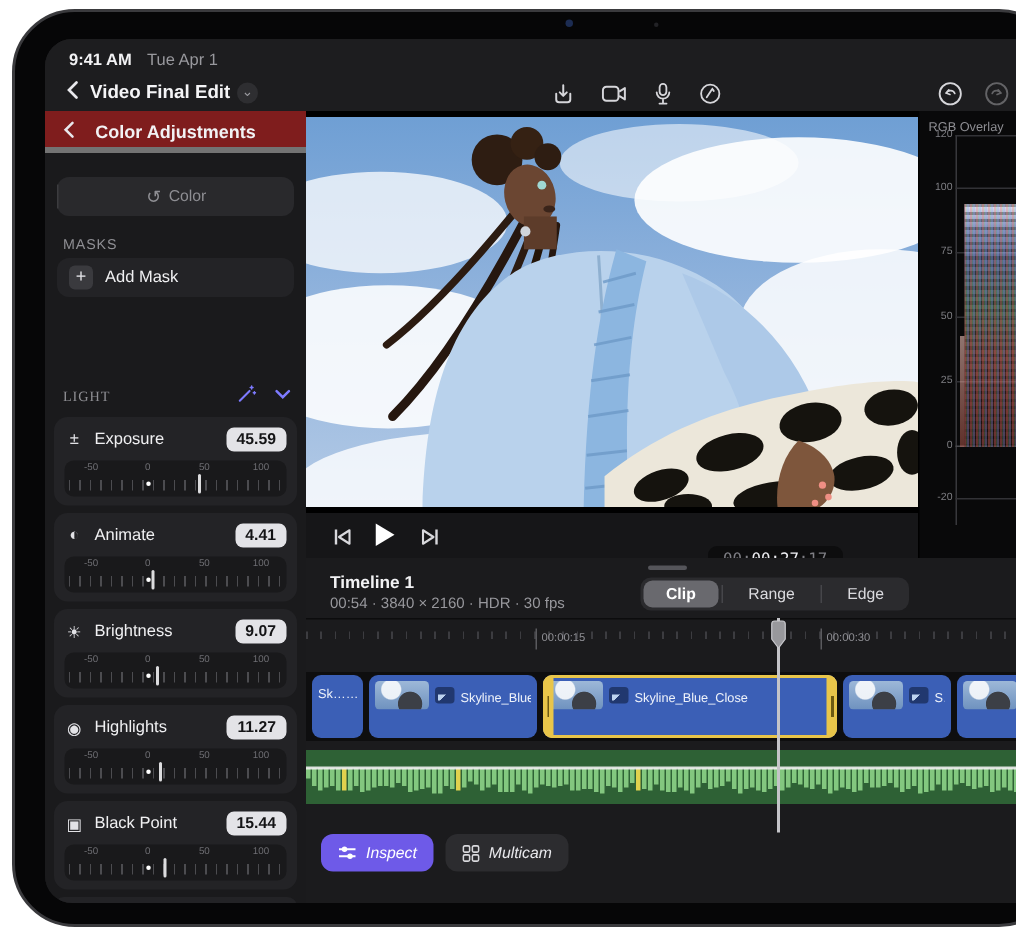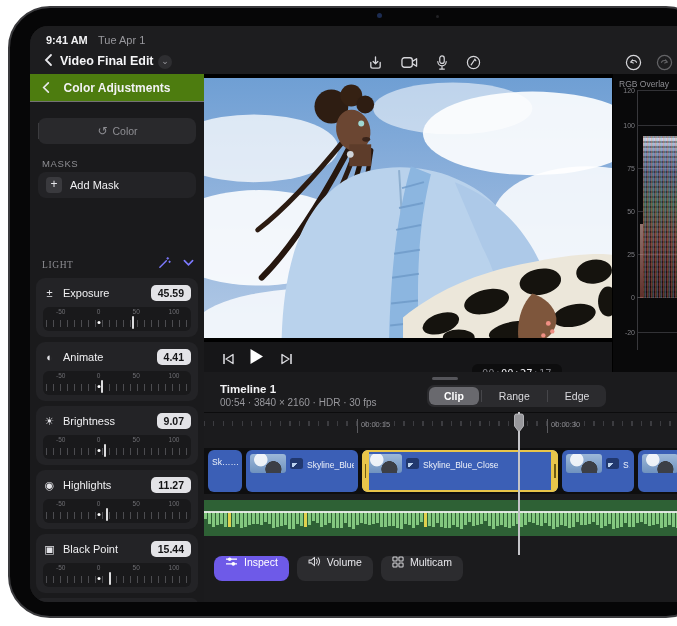--- a/index.html
+++ b/index.html
@@ -18,21 +18,21 @@
   .appbar{position:absolute;left:0;top:24px;width:100%;height:24px;background:#1d1d1f;}
   .back-chev{position:absolute;top:3px;width:16px;height:16px;color:#e8e8ec;}
   .doc-title{position:absolute;left:30px;top:4px;font-size:12.5px;font-weight:bold;color:#f5f5f7;}
   .title-drop{position:absolute;left:128px;top:5px;width:14px;height:14px;border-radius:50%;
     background:#2e2e31;color:#9a9a9f;font-size:9px;text-align:center;line-height:13px;}
   .tb-icons{position:absolute;top:1px;height:22px;display:flex;gap:18px;align-items:center;color:#d6d6da;}
   .tb-icons svg{display:block;}
   .dim{opacity:.38;}
   
   .panel{position:absolute;left:0;top:48px;width:174px;height:528px;background:#1a1a1c;overflow:hidden;}
-  .panel-header{position:relative;height:28px;background:#4d7c0f;border-bottom:1px solid #737373;}
+  .panel-header{position:relative;height:28px;background:#7f1d1d;border-bottom:4px solid #737373;}
   .panel-title{position:absolute;left:0;right:0;top:7px;text-align:center;font-size:12px;font-weight:bold;color:#f2f2f4;}
   .seg2{position:absolute;left:8px;top:44px;width:158px;height:26px;background:#29292c;border-radius:8px;display:flex;}
   .seg2 .opt{flex:1;display:flex;align-items:center;justify-content:center;gap:5px;
     font-size:10.5px;color:#8e8e93;}
   .seg2 .divider{width:1px;background:#3c3c3f;margin:5px 0;}
   .sec-label{position:absolute;left:12px;font-size:9.5px;letter-spacing:.6px;color:#8e8e93;}
   .btn-row{position:absolute;left:8px;width:158px;height:26px;background:#232326;border-radius:8px;
     display:flex;align-items:center;font-size:11px;color:#f0f0f2;}
   .plus-box{width:16px;height:16px;margin:0 8px 0 8px;background:#3a3a3e;border-radius:4px;color:#e6e6ea;
     font-size:12px;line-height:15px;text-align:center;}
@@ -106,22 +106,22 @@
   .clip.sel::after{right:0;border-radius:0 6px 6px 0;}
   .clip.sel .hbar{position:absolute;top:14px;bottom:14px;width:1.5px;background:#6d5a12;z-index:3;}
   .track-audio{position:absolute;left:0;top:128px;width:100%;height:36px;background:#2e6135;overflow:hidden;}
   .a-line{position:absolute;left:0;right:0;top:11px;height:1.5px;background:rgba(240,240,240,.9);z-index:2;}
   .bars{position:absolute;left:0;right:0;top:12px;height:22px;display:flex;align-items:flex-start;}
   .bar{width:3px;margin-right:1px;background:#83c77f;flex:none;}
   .bar.peak{background:#e0d14e;}
   .playhead-line{position:absolute;top:40px;height:143px;width:1.5px;background:#c4c4c8;z-index:6;}
   .playhead-handle{position:absolute;top:41px;z-index:7;}
   .tools{position:absolute;left:10px;top:184px;display:flex;gap:8px;}
-  .tool{height:25px;display:flex;gap:6px;padding:0 11px;border-radius:8px;
-    background:#2c2c2f;color:#e8e8ec;font-size:10.5px;}
+  .tool{height:25px;display:flex;align-items:center;gap:6px;padding:0 11px;border-radius:8px;
+    background:#2c2c2f;color:#e8e8ec;font-size:10.5px;font-style:italic;}
   .tool.active{background:#6e5ae8;color:#fff;}
   .tool svg{display:block;}
 </style>
 </head>
 <body>
 
 <div class="device">
   <div class="cam-dot" style="left:367px;top:5px;width:5px;height:5px;background:#1c2c52;"></div>
   <div class="cam-dot" style="left:426px;top:7px;width:3px;height:3px;background:#222226;"></div>
 
@@ -585,29 +585,20 @@
               <svg width="13" height="11" viewBox="0 0 14 12">
                 <path d="M1 3.5 h12 M1 8.5 h12" stroke="#ffffff" stroke-width="1.4"></path>
                 <circle cx="5" cy="3.5" r="2" fill="#ffffff"></circle>
                 <circle cx="9" cy="8.5" r="2" fill="#ffffff"></circle>
               </svg>
             </span>
             <span>Inspect</span>
           </div>
           <div class="tool">
             <span>
-              <svg width="13" height="11" viewBox="0 0 14 12">
-                <path d="M1 4.5 h2.5 L7 1.5 V10.5 L3.5 7.5 H1 Z" stroke="#d8d8dc" stroke-width="1.1" fill="none" stroke-linejoin="round"></path>
-                <path d="M9 3.5 a4 4 0 0 1 0 5 M11 2 a6.5 6.5 0 0 1 0 8" stroke="#d8d8dc" stroke-width="1.1" fill="none" stroke-linecap="round"></path>
-              </svg>
-            </span>
-            <span>Volume</span>
-          </div>
-          <div class="tool">
-            <span>
               <svg width="12" height="12" viewBox="0 0 13 13">
                 <rect x="1" y="1" width="4.5" height="4.5" rx="1" stroke="#d8d8dc" stroke-width="1.1" fill="none"></rect>
                 <rect x="7.5" y="1" width="4.5" height="4.5" rx="1" stroke="#d8d8dc" stroke-width="1.1" fill="none"></rect>
                 <rect x="1" y="7.5" width="4.5" height="4.5" rx="1" stroke="#d8d8dc" stroke-width="1.1" fill="none"></rect>
                 <rect x="7.5" y="7.5" width="4.5" height="4.5" rx="1" stroke="#d8d8dc" stroke-width="1.1" fill="none"></rect>
               </svg>
             </span>
             <span>Multicam</span>
           </div>
         </div>

